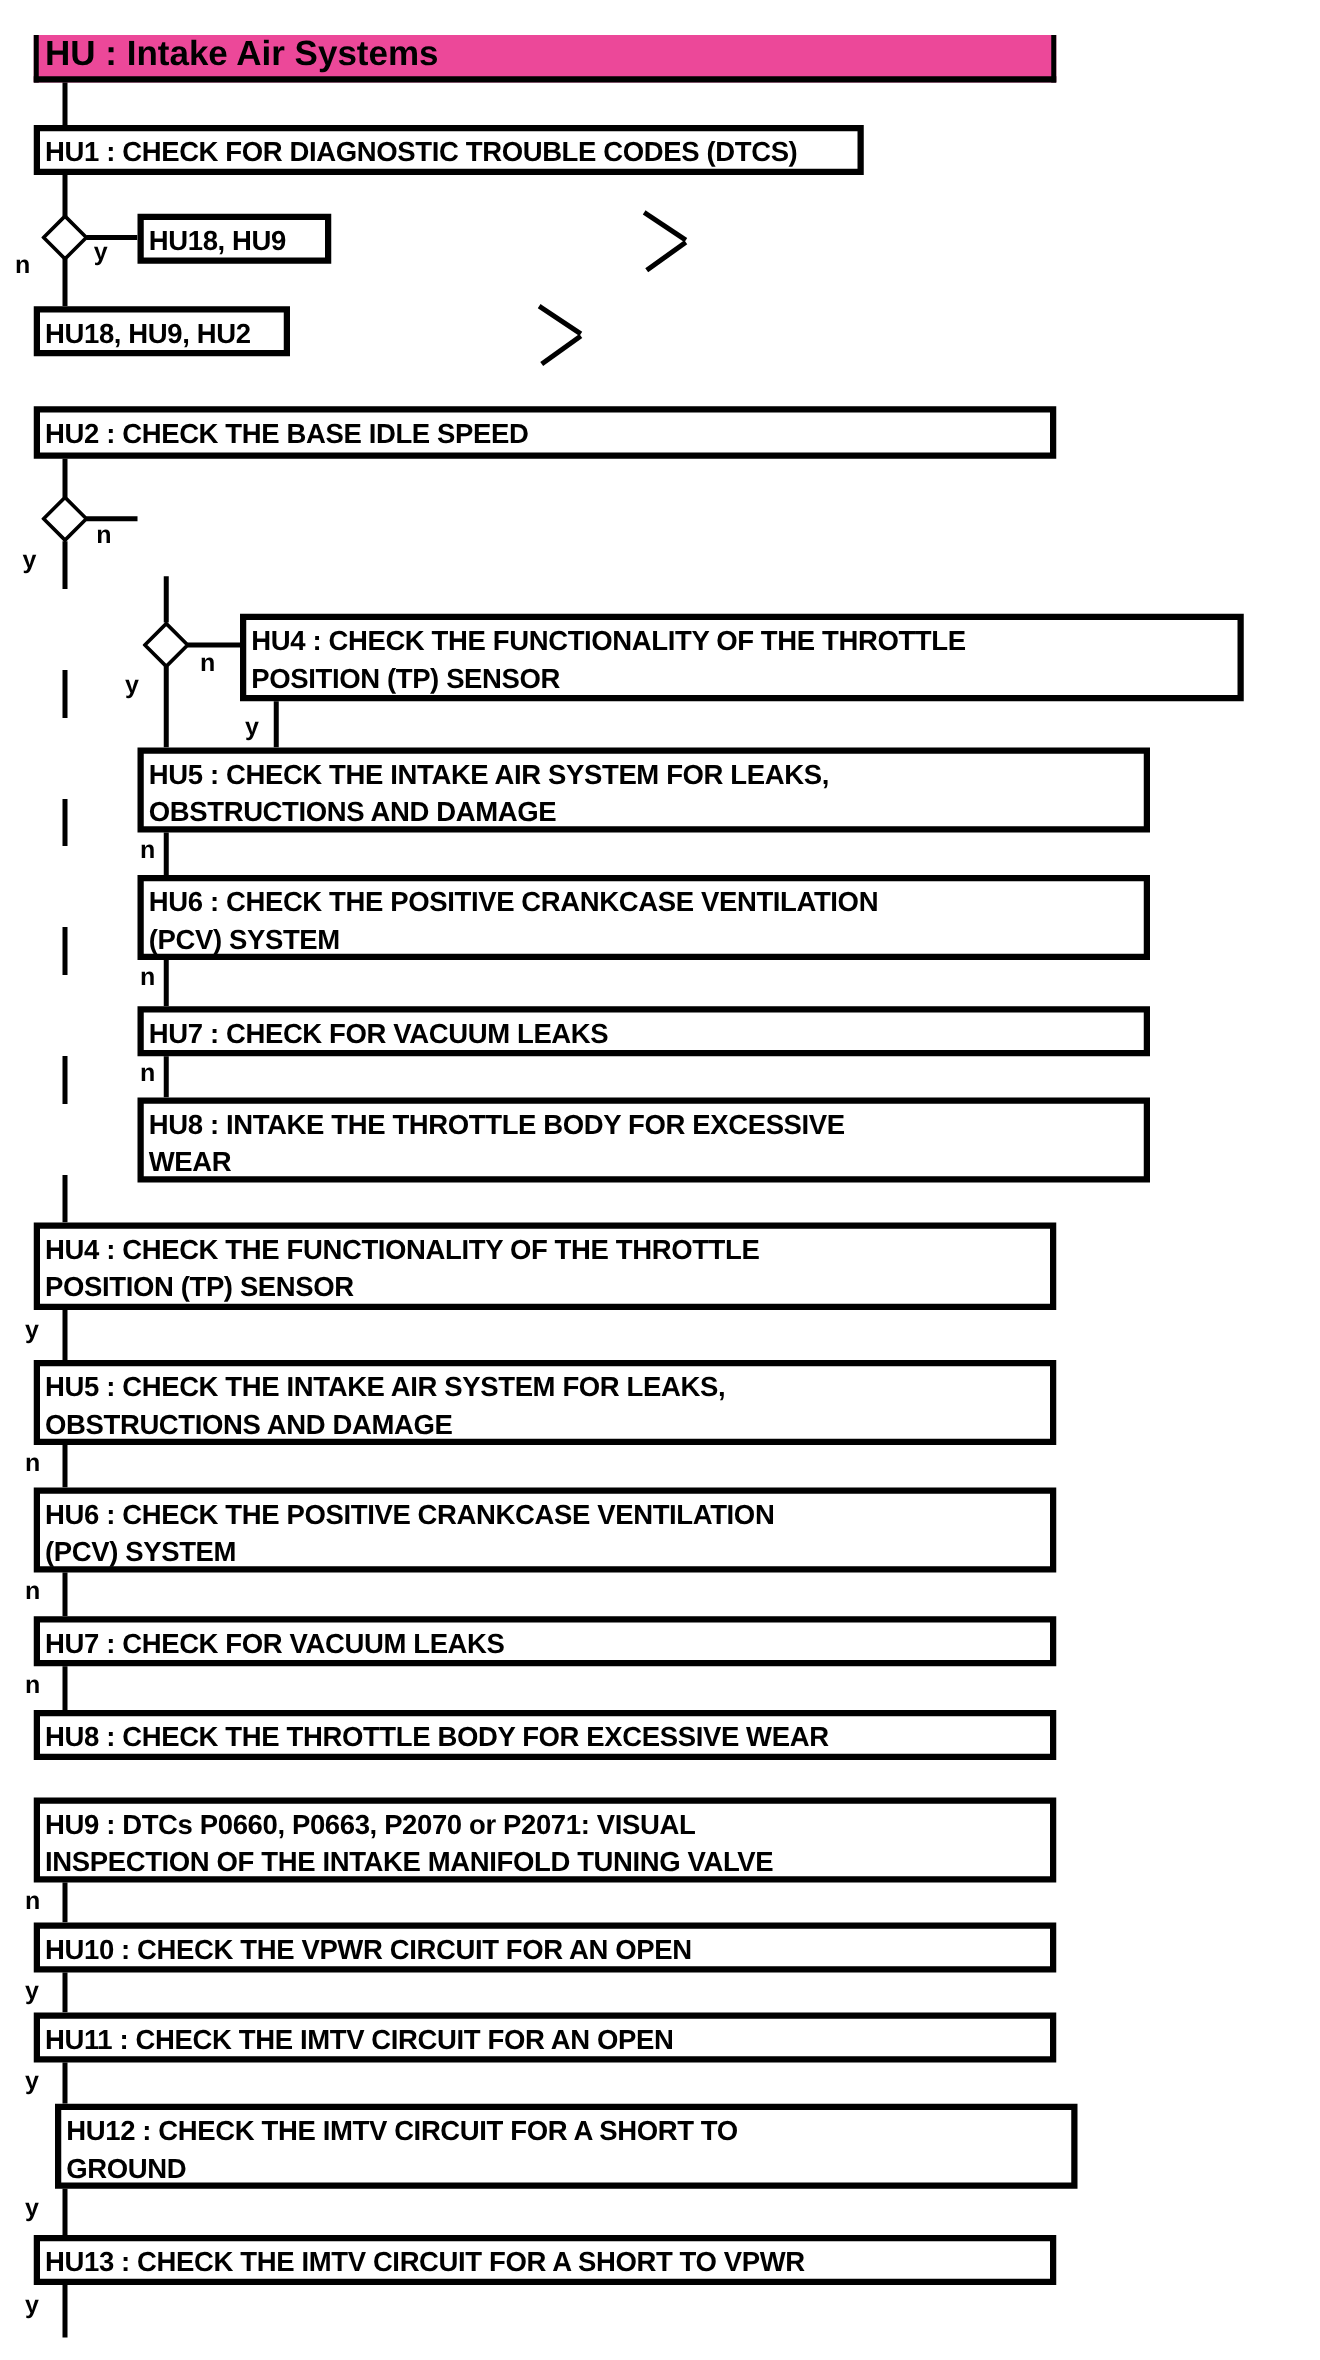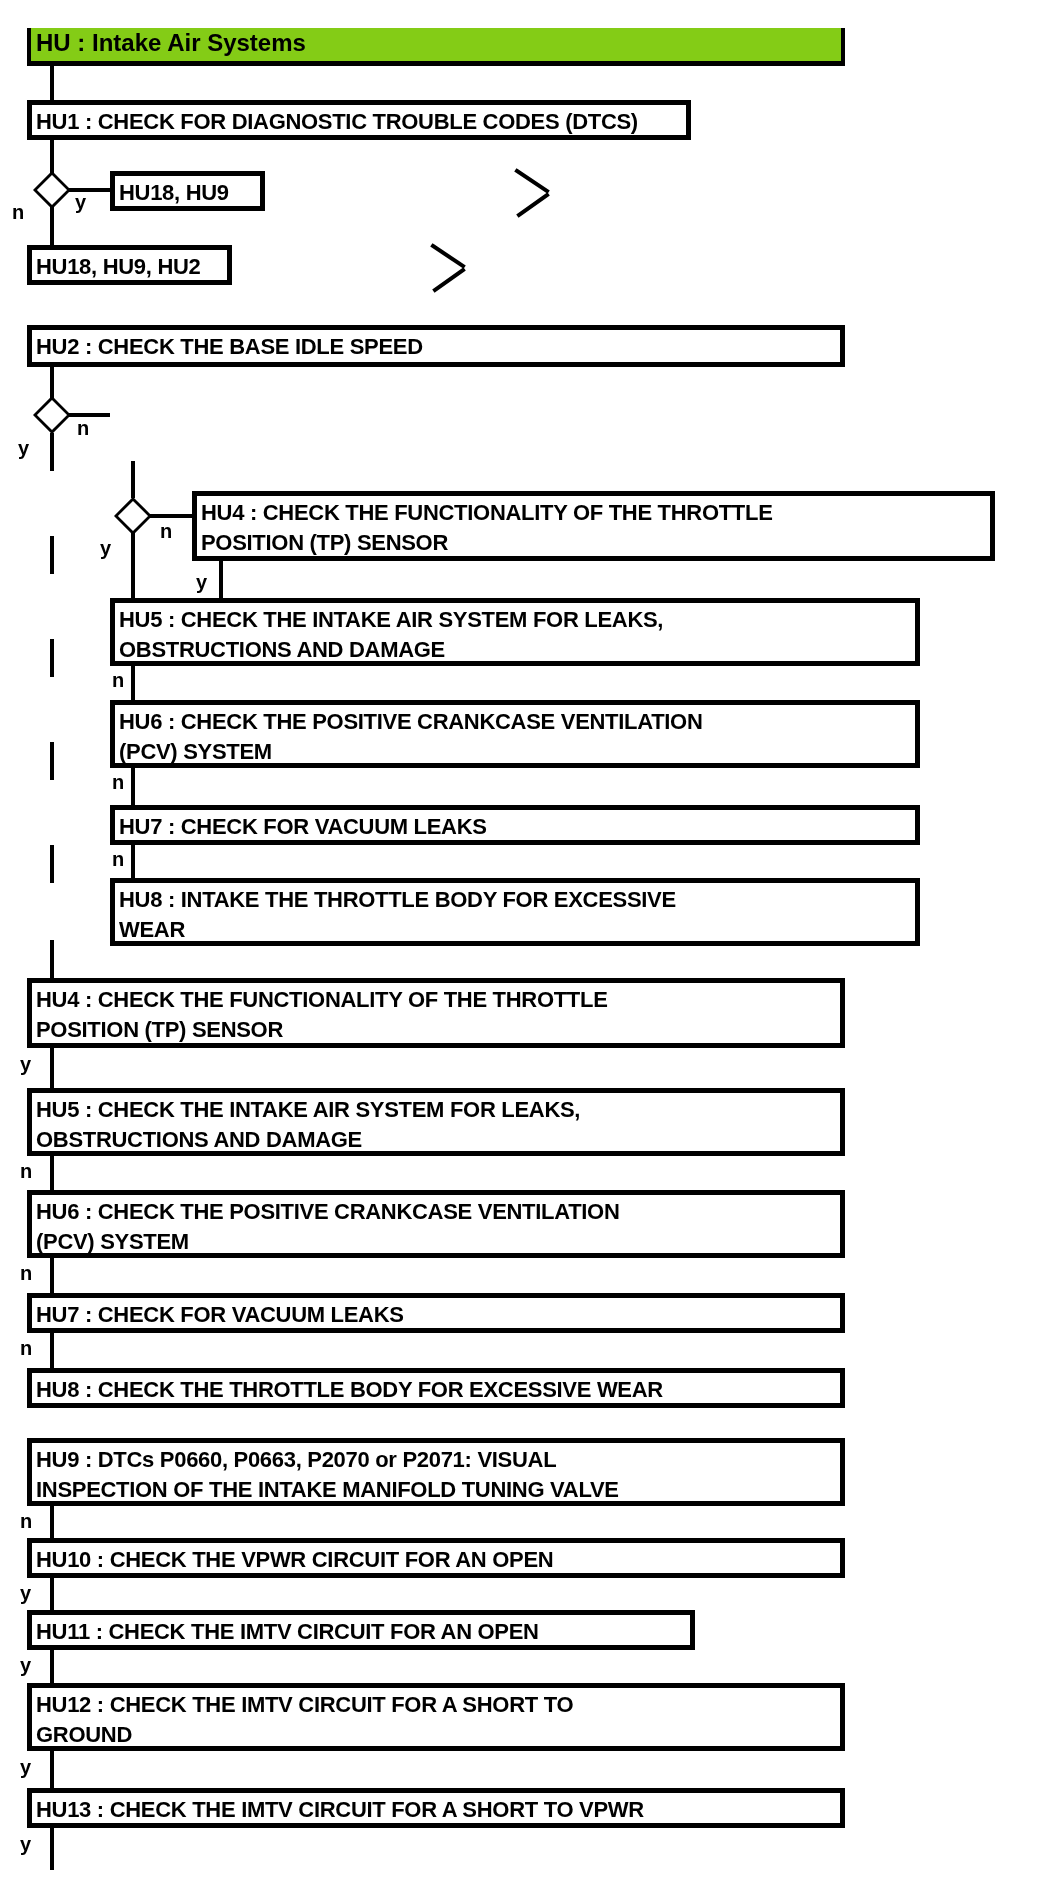--- a/index.html
+++ b/index.html
@@ -24,24 +24,24 @@
     white-space:pre-line;
   }
   .box.small{padding-top:2px;}
   .title-bracket{
     position:absolute;
     box-sizing:border-box;
     border-left:4px solid #000;
     border-right:4px solid #000;
     border-bottom:5px solid #000;
     font-weight:bold;
-    font-size:24px;
+    font-size:28px;
     line-height:28px;
     padding:1px 0 0 5px;
-    background:#84cc16;
+    background:#ec4899;
   }
   .vline{position:absolute;width:4px;background:#000;}
   .hline{position:absolute;height:4px;background:#000;}
   .vline.dashed{
     background:repeating-linear-gradient(to bottom,#000 0 38px,transparent 38px 103px);
   }
   .branch{
     position:absolute;
     font-weight:bold;
     font-size:20px;
@@ -167,25 +167,25 @@
 
   <div class="box" style="left:27px;top:1438px;width:818px;height:68px">HU9 : DTCs P0660, P0663, P2070 or P2071: VISUAL
 INSPECTION OF THE INTAKE MANIFOLD TUNING VALVE</div>
   <div class="vline" style="left:50px;top:1506px;height:32px"></div>
   <span class="branch" style="left:20px;top:1511px">n</span>
 
   <div class="box" style="left:27px;top:1538px;width:818px;height:40px">HU10 : CHECK THE VPWR CIRCUIT FOR AN OPEN</div>
   <div class="vline" style="left:50px;top:1578px;height:32px"></div>
   <span class="branch" style="left:20px;top:1583px">y</span>
 
-  <div class="box" style="left:27px;top:1610px;width:668px;height:40px">HU11 : CHECK THE IMTV CIRCUIT FOR AN OPEN</div>
+  <div class="box" style="left:27px;top:1610px;width:818px;height:40px">HU11 : CHECK THE IMTV CIRCUIT FOR AN OPEN</div>
   <div class="vline" style="left:50px;top:1650px;height:33px"></div>
   <span class="branch" style="left:20px;top:1655px">y</span>
 
-  <div class="box" style="left:27px;top:1683px;width:818px;height:68px">HU12 : CHECK THE IMTV CIRCUIT FOR A SHORT TO
+  <div class="box" style="left:44px;top:1683px;width:818px;height:68px">HU12 : CHECK THE IMTV CIRCUIT FOR A SHORT TO
 GROUND</div>
   <div class="vline" style="left:50px;top:1751px;height:37px"></div>
   <span class="branch" style="left:20px;top:1757px">y</span>
 
   <div class="box" style="left:27px;top:1788px;width:818px;height:40px">HU13 : CHECK THE IMTV CIRCUIT FOR A SHORT TO VPWR</div>
   <div class="vline" style="left:50px;top:1828px;height:42px"></div>
   <span class="branch" style="left:20px;top:1834px">y</span>
 
 </div>
 

